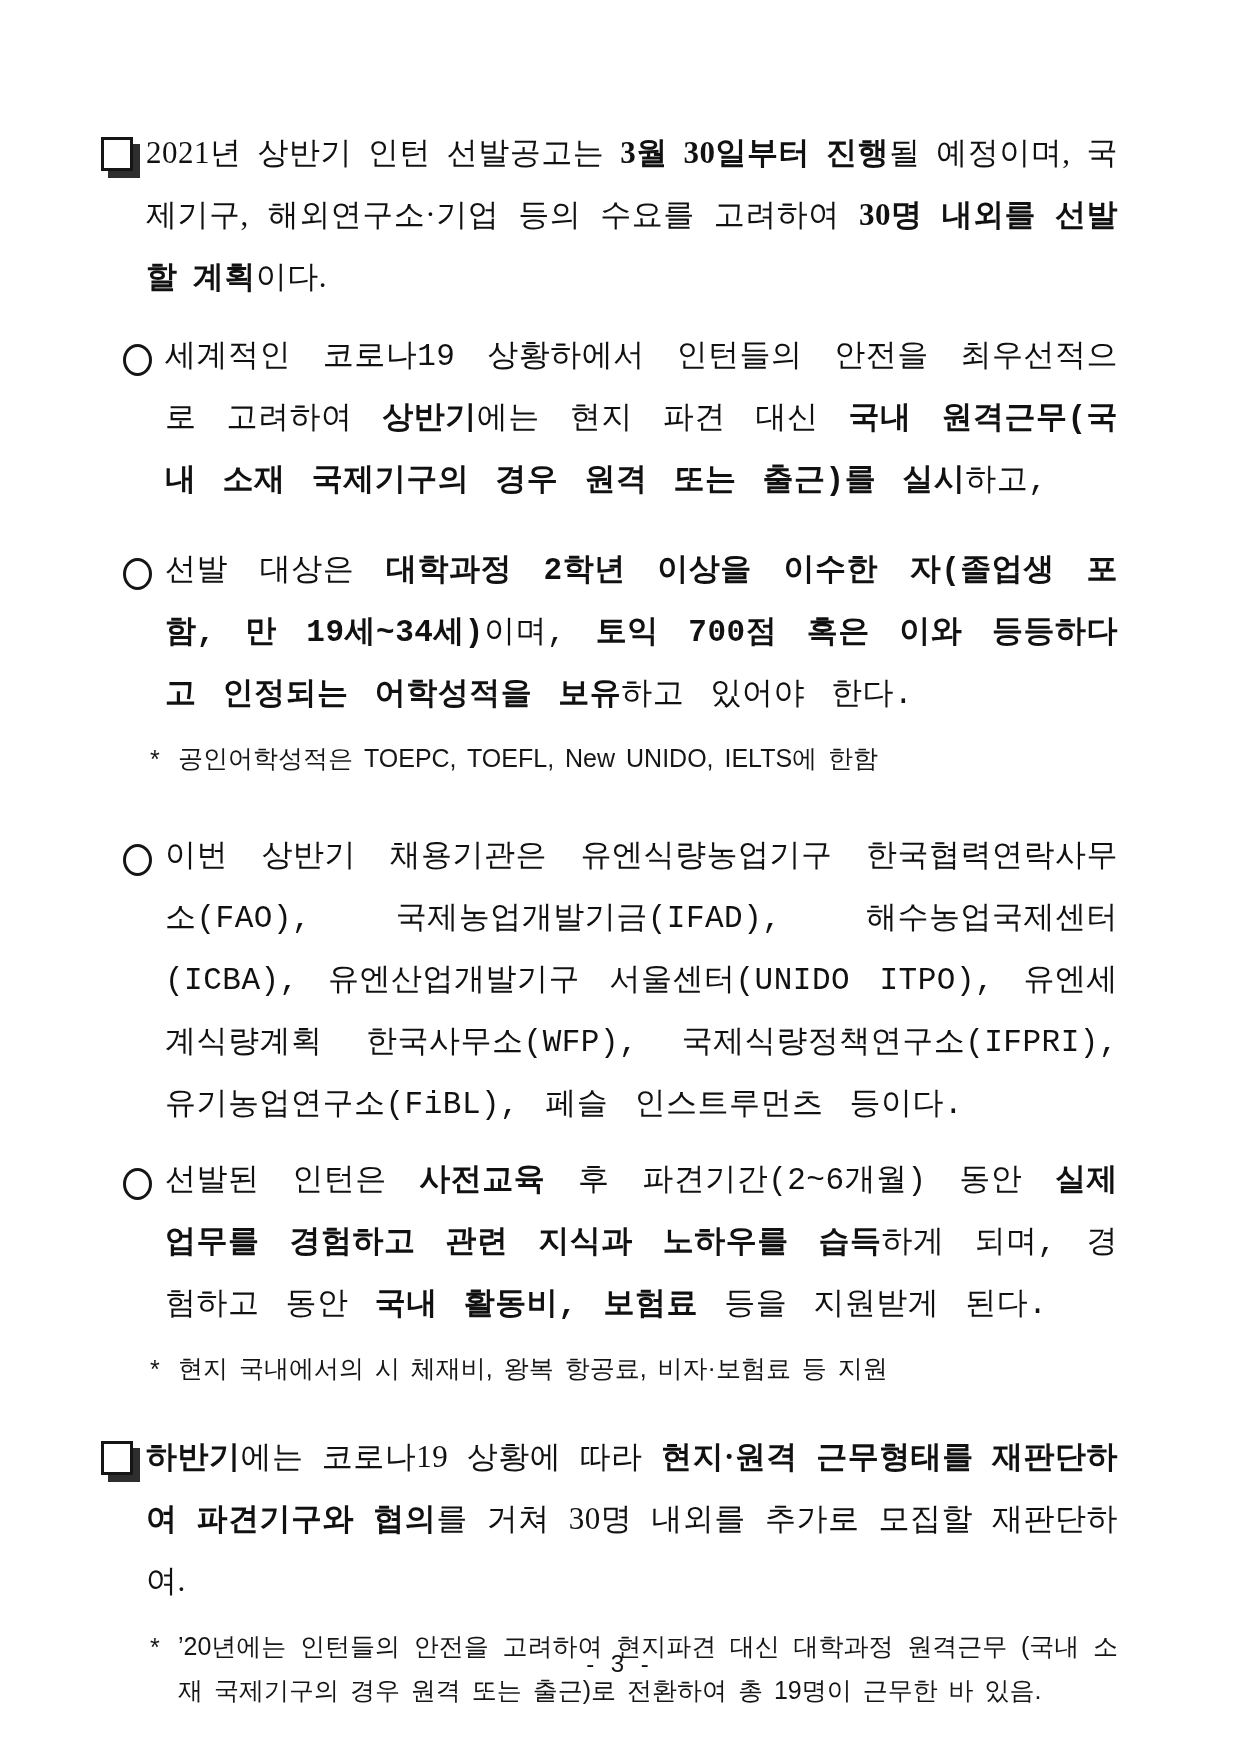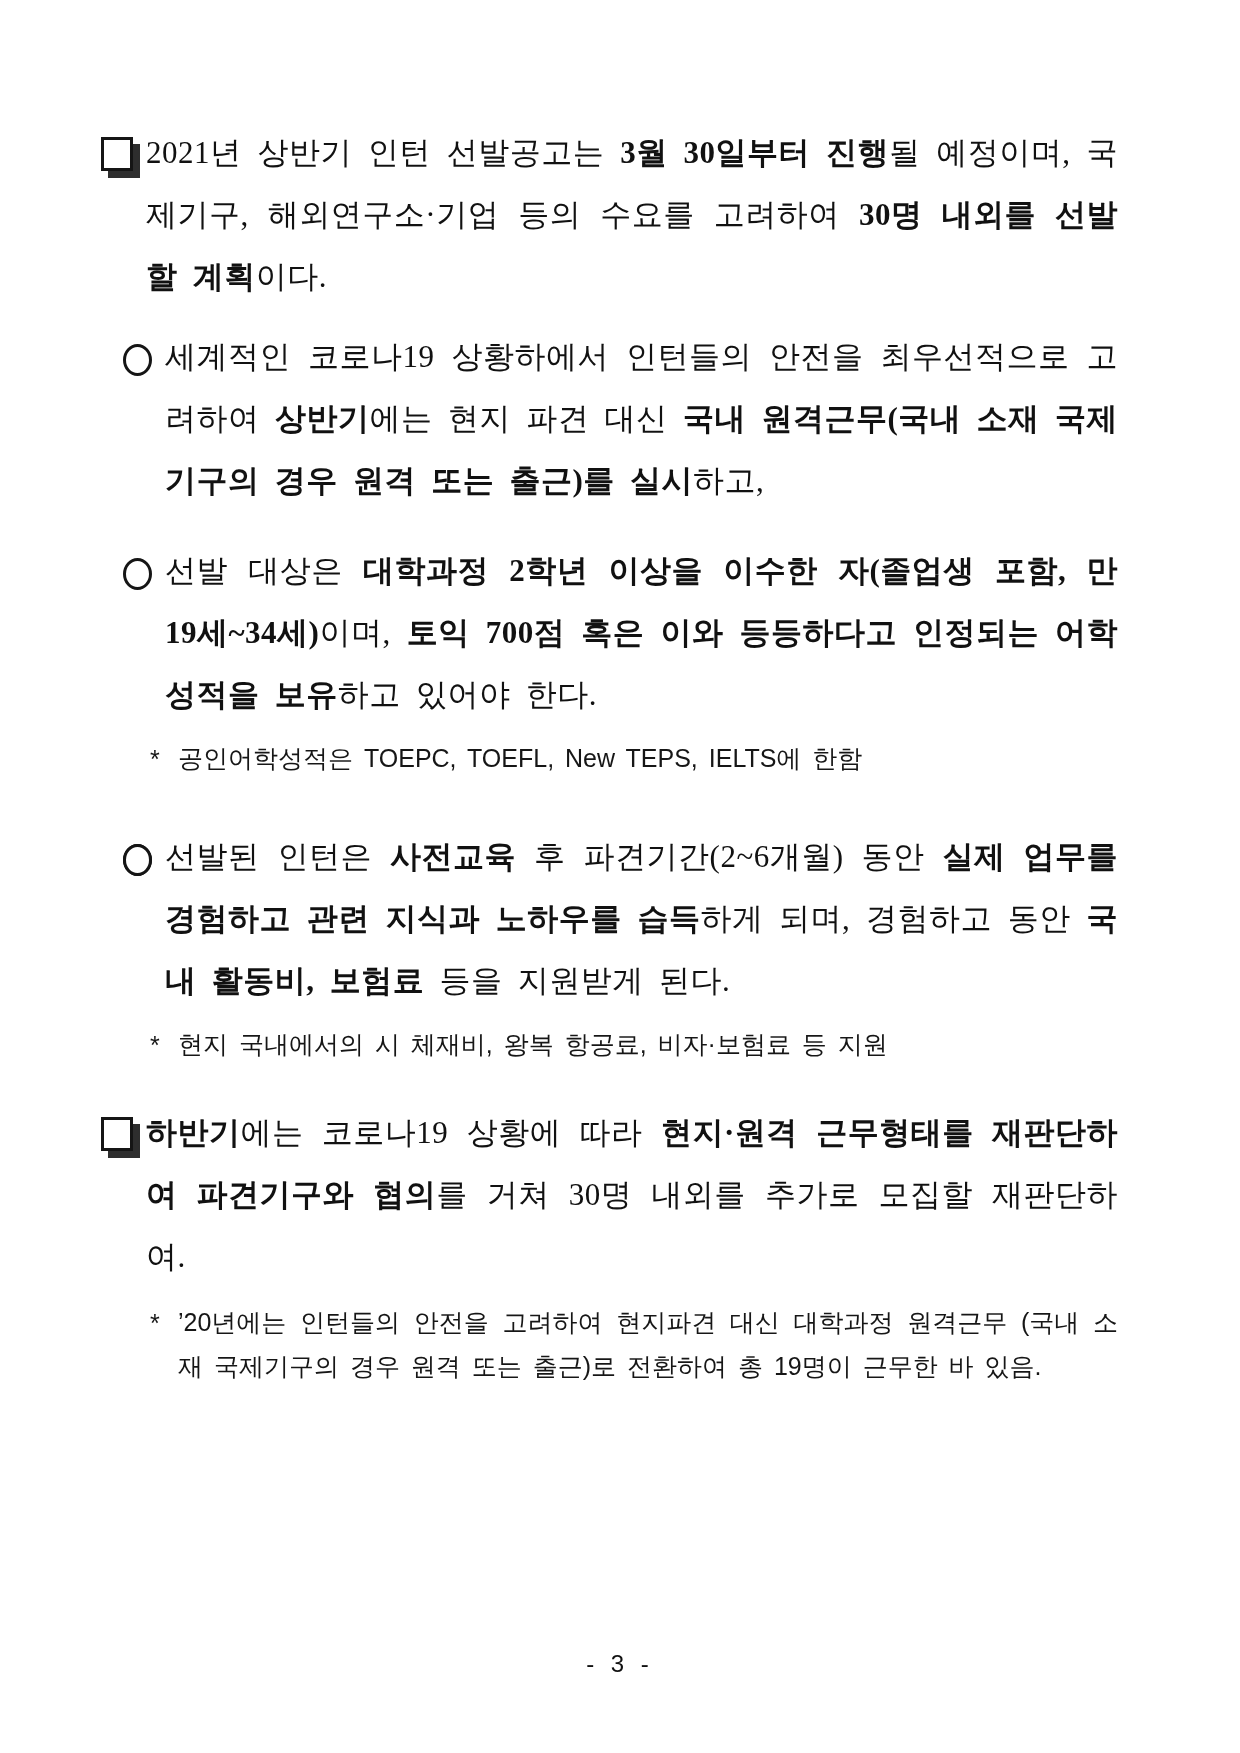--- a/index.html
+++ b/index.html
@@ -8,21 +8,21 @@
     background:#ffffff;color:#111111;
     font-family:"Liberation Serif","DejaVu Serif",serif;
     position:relative;overflow:hidden;
   }
   .page{position:relative;width:1240px;height:1753px;}
   .content{padding:122px 122px 0 100px;}
 
   .block{position:relative;text-align:justify;}
   .square,.circle{font-size:31px;line-height:62px;word-spacing:7px;letter-spacing:0.5px;}
   .square{padding-left:46px;}
-  .circle{padding-left:65px;}
+  .circle{padding-left:65px;font-family:Liberation Mono, monospace;}
   b{font-weight:bold;}
 
   .bullet-square{
     position:absolute;left:1px;top:15px;
     width:26px;height:28px;background:#ffffff;
     border:3px solid #151515;
     box-shadow:7px 7px 0 0 #2e2e2e;
     display:inline-block;
   }
   .bullet-circle{
@@ -60,21 +60,21 @@
   }
 </style>
 </head>
 <body>
 
 <div class="page">
   <div class="content">
       <div class="block square block-0"><span class="bullet-square"></span><span class="text"><span>2021년 상반기 인턴 선발공고는 </span><b>3월 30일부터 진행</b><span>될 예정이며, 국제기구, 해외연구소·기업 등의 수요를 고려하여 </span><b>30명 내외를 선발할 계획</b><span>이다.</span></span></div>
       <div class="block circle block-1"><span class="bullet-circle"></span><span class="text"><span>세계적인 코로나19 상황하에서 인턴들의 안전을 최우선적으로 고려하여 </span><b>상반기</b><span>에는 현지 파견 대신 </span><b>국내 원격근무(국내 소재 국제기구의 경우 원격 또는 출근)를 실시</b><span>하고,</span></span></div>
       <div class="block circle block-2"><span class="bullet-circle"></span><span class="text"><span>선발 대상은 </span><b>대학과정 2학년 이상을 이수한 자(졸업생 포함, 만 19세~34세)</b><span>이며, </span><b>토익 700점 혹은 이와 등등하다고 인정되는 어학성적을 보유</b><span>하고 있어야 한다.</span></span></div>
-      <div class="block footnote block-3"><span class="fn-marker">*</span><span class="text"><span>공인어학성적은 TOEPC, TOEFL, New TEPS, IELTS에 한함</span></span></div>
-      <div class="block circle block-4"><span class="bullet-circle"></span></div>
+      <div class="block footnote block-3"><span class="fn-marker">*</span><span class="text"><span>공인어학성적은 TOEPC, TOEFL, New UNIDO, IELTS에 한함</span></span></div>
+      <div class="block circle block-4"><span class="bullet-circle"></span><span class="text"><span>이번 상반기 채용기관은 유엔식량농업기구 한국협력연락사무소(FAO), 국제농업개발기금(IFAD), 해수농업국제센터(ICBA), 유엔산업개발기구 서울센터(UNIDO ITPO), 유엔세계식량계획 한국사무소(WFP), 국제식량정책연구소(IFPRI), 유기농업연구소(FiBL), 페슬 인스트루먼츠 등이다.</span></span></div>
       <div class="block circle block-5"><span class="bullet-circle"></span><span class="text"><span>선발된 인턴은 </span><b>사전교육</b><span> 후 파견기간(2~6개월) 동안 </span><b>실제 업무를 경험하고 관련 지식과 노하우를 습득</b><span>하게 되며, 경험하고 동안 </span><b>국내 활동비, 보험료</b><span> 등을 지원받게 된다.</span></span></div>
       <div class="block footnote block-6"><span class="fn-marker">*</span><span class="text"><span>현지 국내에서의 시 체재비, 왕복 항공료, 비자·보험료 등 지원</span></span></div>
       <div class="block square block-7"><span class="bullet-square"></span><span class="text"><b>하반기</b><span>에는 코로나19 상황에 따라 </span><b>현지·원격 근무형태를 재판단하여 파견기구와 협의</b><span>를 거쳐 30명 내외를 추가로 모집할 재판단하여.</span></span></div>
       <div class="block footnote block-8"><span class="fn-marker">*</span><span class="text"><span>’20년에는 인턴들의 안전을 고려하여 현지파견 대신 대학과정 원격근무 (국내 소재 국제기구의 경우 원격 또는 출근)로 전환하여 총 19명이 근무한 바 있음.</span></span></div>
     </div>
   <div class="page-number">- 3 -</div>
 </div>
 
 </body></html>

